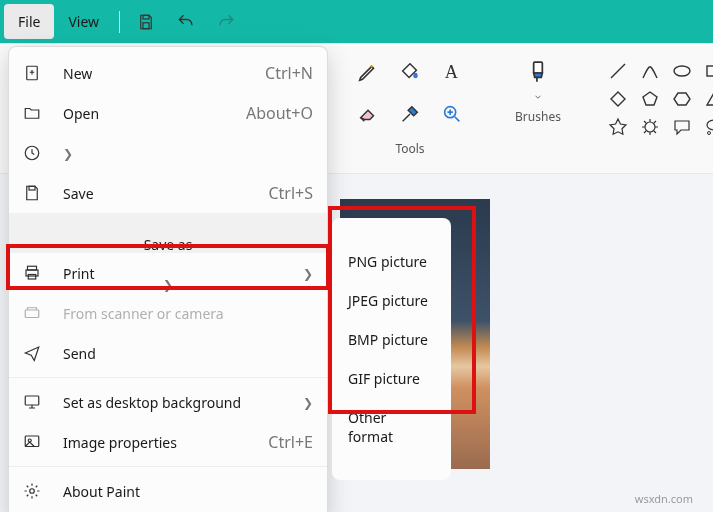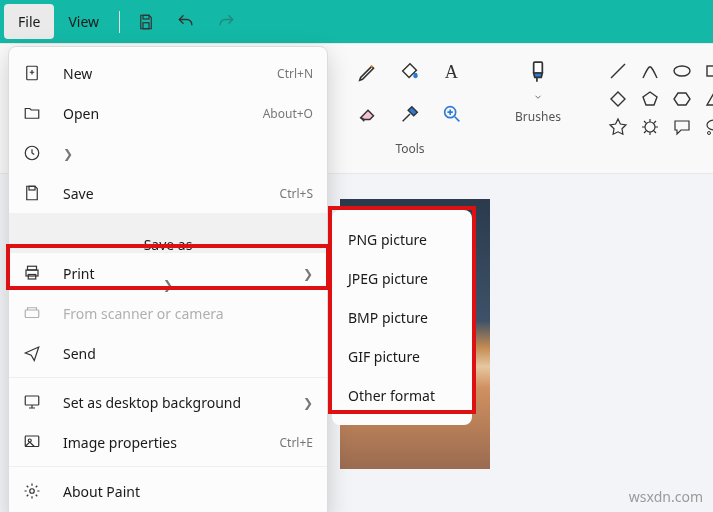--- a/index.html
+++ b/index.html
@@ -81,60 +81,60 @@
   .shapes-grid .sh { display:flex; align-items:center; justify-content:center; }
   .canvas-area {
     position: absolute; left: 0; top: 174px; right:0; bottom:0;
     background: #f2f4f7;
   }
   .canvas-img {
     position: absolute; left: 340px; top: 25px; width: 150px; height: 270px;
     background: linear-gradient(#2b3a4d 0%, #3d5168 45%, #c38b52 55%, #e6c7a1 62%, #d09060 70%, #9a6b50 100%);
   }
   .watermark {
-    position: absolute; right: 10px; bottom: 6px;
-    font-size: 14px; color: #9a9a9a; text-align: center;
+    position: absolute; right: 20px; bottom: 6px;
+    font-size: 11px; color: #9a9a9a; text-align: center;
   }
   
   .file-menu {
     position: absolute; left: 8px; top: 46px;
     width: 320px;
     background: #fcfcfc;
     border: 1px solid #dcdcdc;
     border-radius: 8px;
     box-shadow: 0 8px 24px rgba(0,0,0,.18);
     padding: 6px 0;
     z-index: 10;
   }
   .file-menu .row {
     display: flex; align-items: center;
     height: 40px;
     padding: 0 14px 0 14px;
     gap: 22px;
   }
   .file-menu .row .lbl { flex: 1; }
-  .file-menu .row .kbd { color: #777; font-size: 12px; }
+  .file-menu .row .kbd { color: #777; font-size: 16px; }
   .file-menu .row .chev { color: #777; font-size: 12px; }
   .file-menu .row.disabled { color: #b0b0b0; }
   .file-menu .row.highlight {
     background: #f1f1f1;
     flex-direction: column;
   }
   .file-menu .sep { height:1px; background:#eee; margin: 4px 0; }
   .red-box-1 {
     position: absolute; left: 6px; top: 244px;
     width: 324px; height: 46px;
     border: 4px solid #d11; pointer-events: none; z-index: 30;
   }
   .submenu {
-    position: absolute; left: 332px; top: 210px;
-    width: 140px;
+    position: absolute; left: 332px; top: 218px;
+    width: 119px;
     background: #fcfcfc;
     border-radius: 8px;
-    padding: 10px 0;
+    padding: 24px 0;
     z-index: 20;
   }
   .submenu .srow {
     padding: 10px 16px;
   }
   .red-box-2 {
     position: absolute; left: 328px; top: 206px;
     width: 148px; height: 208px;
     border: 4px solid #d11; pointer-events: none; z-index: 30;
   }

